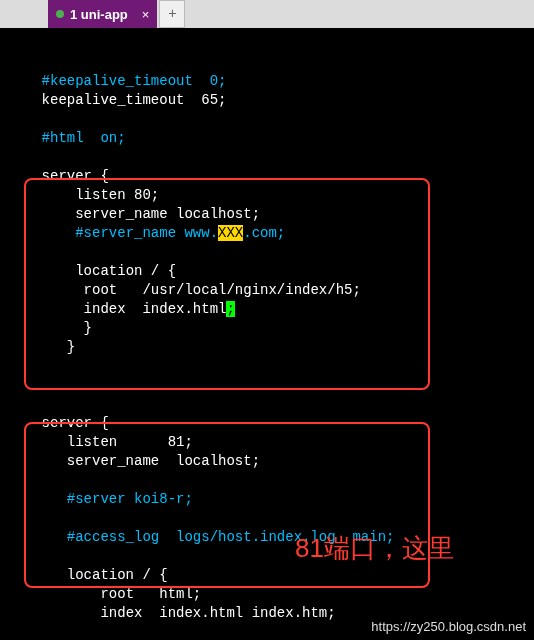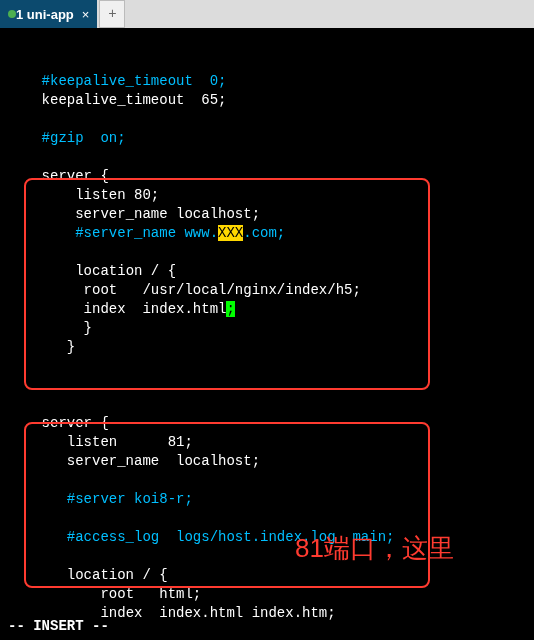--- a/index.html
+++ b/index.html
@@ -12,28 +12,30 @@
       overflow: hidden;
       position: relative;
     }
     .tab-bar {
       height: 28px;
       background: #dcdcdc;
       display: flex;
       align-items: stretch;
     }
     .tab {
-      background: #0c4a6e;
+      background: #701a75;
       color: #fff;
       display: flex;
       align-items: center;
       padding: 0 8px;
       font-size: 13px;
       font-weight: bold;
       font-family: Arial, sans-serif;
+      gap: 6px;
+      margin-left: 48px;
     }
     .tab .dot {
       width: 8px; height: 8px; border-radius: 50%;
       background: #4caf50;
     }
     .tab .close {
       margin-left: 8px;
       color: #fff;
       cursor: pointer;
       font-weight: normal;
@@ -109,21 +111,21 @@
   <div class="newtab">
     <span>+</span>
   </div>
 </div>
 
 <div class="editor">
 <div>
     <span class="c-comment">#keepalive_timeout  0;</span>
     <span>keepalive_timeout  65;</span>
 
-    <span class="c-comment">#gzip  on;</span>
+    <span class="c-comment">#html  on;</span>
 
     <span>server {</span>
         <span>listen 80;</span>
         <span>server_name localhost;</span>
         <span class="c-comment">#server_name www.</span><span class="c-hl">XXX</span><span class="c-comment">.com;</span>
 
         <span>location / {</span>
         <span> root   /usr/local/nginx/index/h5;</span>
         <span> index  index.html</span><span class="c-cursor">;</span>
         <span> }</span>
@@ -145,14 +147,14 @@
 </div>
 
   <div class="box1"></div>
   <div class="box2"></div>
 
   <div class="annotation">
     <div>81端口，这里</div>
     
   </div>
 
-  <div class="status">-- INSERT --</div>
+  <div class="watermark">https://zy250.blog.csdn.net</div>
 </div>
 
 </body></html>

